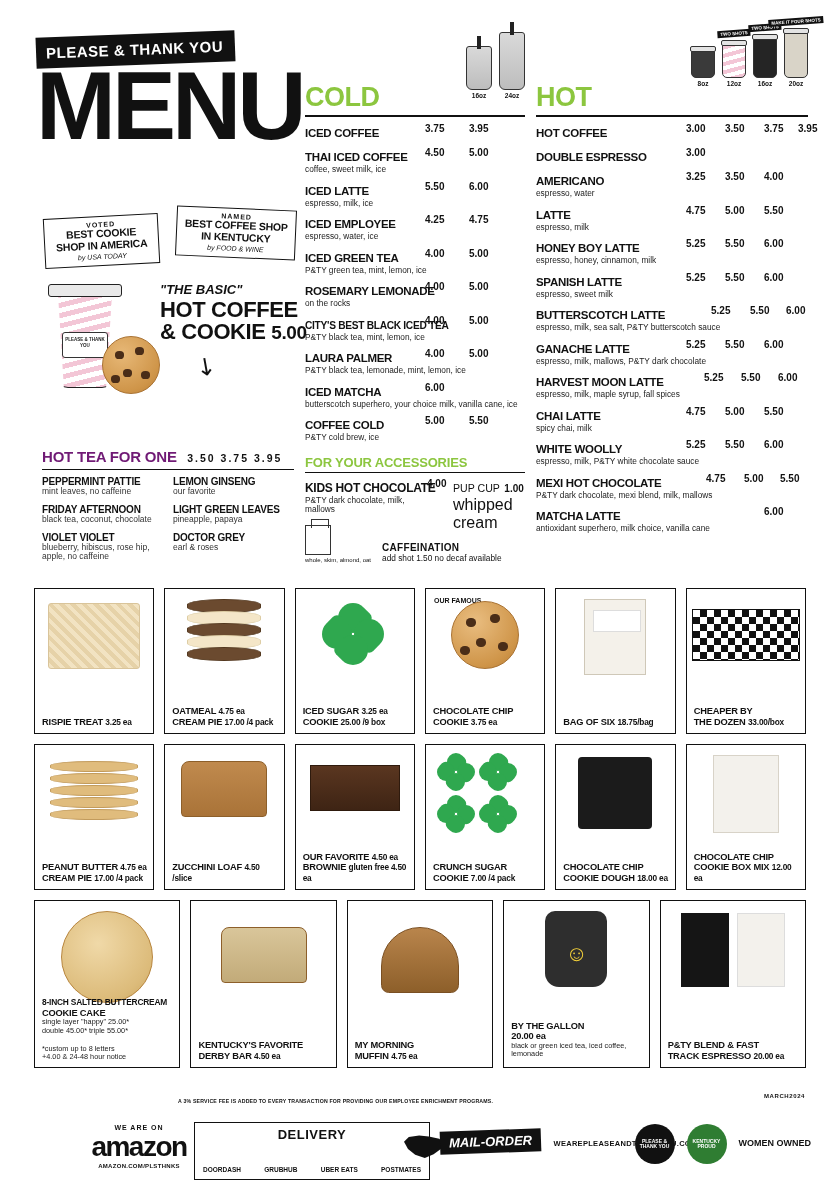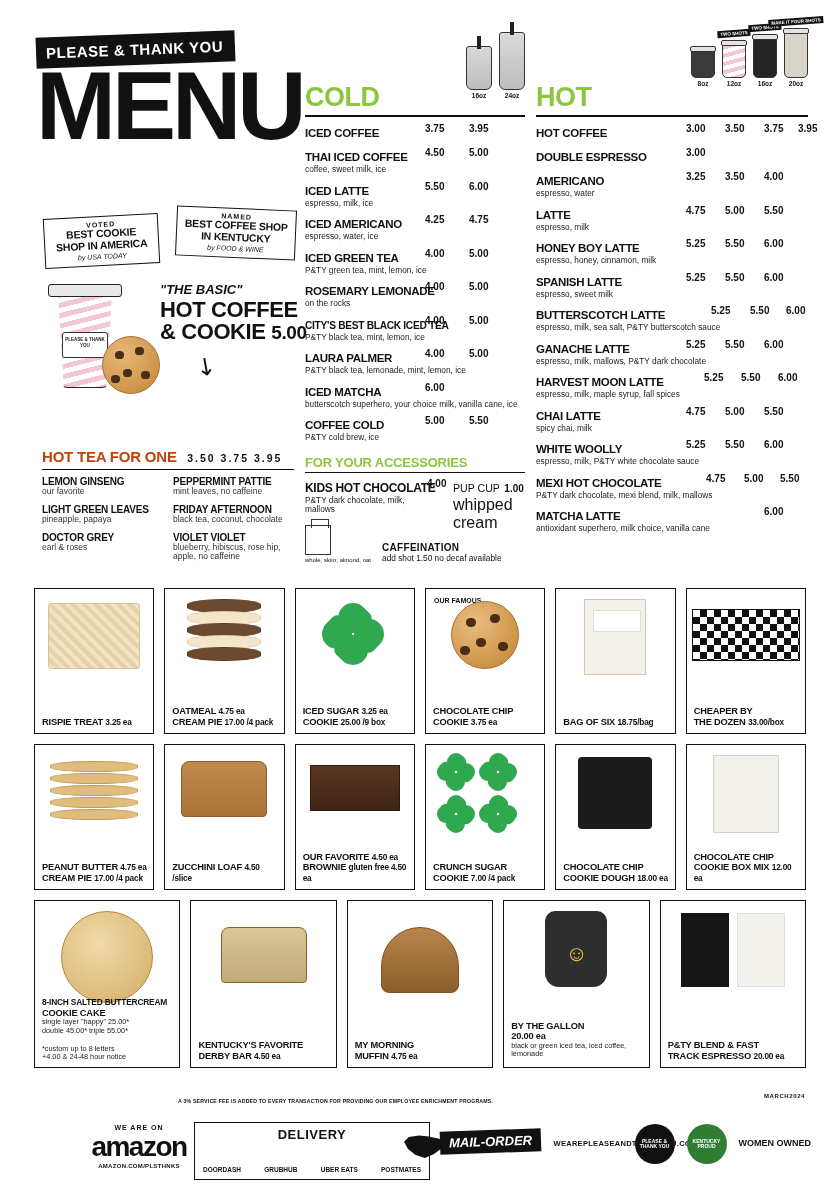--- a/index.html
+++ b/index.html
@@ -65,21 +65,21 @@
     border:1px solid #a97232;
   }
   .cookie i {
     position:absolute; width:9px; height:8px; border-radius:45%;
     background:#4a2d18; display:block;
   }
   .arrow { position:absolute; left:196px; top:352px; font-size:24px; color:#111; transform:rotate(35deg); }
 
   
   .hottea { position:absolute; left:42px; top:448px; width:252px; }
-  .hottea h3 { margin:0; font-size:15px; font-weight:bold; color:#c2410c; letter-spacing:-0.2px; display:inline-block;}
+  .hottea h3 { margin:0; font-size:15px; font-weight:bold; color:#701a75; letter-spacing:-0.2px; display:inline-block;}
   .hottea .prices { display:inline-block; font-size:10.5px; font-weight:bold; margin-left:6px; letter-spacing:2px;}
   .hottea .rule { border-top:1.5px solid #111; margin:3px 0 6px; }
   .teagrid { display:flex; gap:10px; }
   .teacol { width:50%; }
   .tea { margin-bottom:7px; }
   .tea .n { font-size:10px; font-weight:bold; letter-spacing:-0.2px; }
   .tea .d { font-size:8.5px; color:#333; line-height:1.15; }
 
   
   .colcold { position:absolute; left:305px; top:84px; width:220px; }
@@ -240,44 +240,44 @@
   </div>
   <div class="arrow">↘</div>
 
   <div class="hottea">
     <h3>HOT TEA FOR ONE</h3>
     <span class="prices">3.50   3.75   3.95</span>
     <div class="rule"></div>
     <div class="teagrid">
       <div class="teacol">
         <div class="tea">
+          <div class="n">PEPPERMINT PATTIE</div>
+          <div class="d">mint leaves, no caffeine</div>
+        </div>
+        <div class="tea">
+          <div class="n">FRIDAY AFTERNOON</div>
+          <div class="d">black tea, coconut, chocolate</div>
+        </div>
+        <div class="tea">
+          <div class="n">VIOLET VIOLET</div>
+          <div class="d">blueberry, hibiscus, rose hip, apple, no caffeine</div>
+        </div>
+      </div>
+      <div class="teacol">
+        <div class="tea">
           <div class="n">LEMON GINSENG</div>
           <div class="d">our favorite</div>
         </div>
         <div class="tea">
           <div class="n">LIGHT GREEN LEAVES</div>
           <div class="d">pineapple, papaya</div>
         </div>
         <div class="tea">
           <div class="n">DOCTOR GREY</div>
           <div class="d">earl &amp; roses</div>
-        </div>
-      </div>
-      <div class="teacol">
-        <div class="tea">
-          <div class="n">PEPPERMINT PATTIE</div>
-          <div class="d">mint leaves, no caffeine</div>
-        </div>
-        <div class="tea">
-          <div class="n">FRIDAY AFTERNOON</div>
-          <div class="d">black tea, coconut, chocolate</div>
-        </div>
-        <div class="tea">
-          <div class="n">VIOLET VIOLET</div>
-          <div class="d">blueberry, hibiscus, rose hip, apple, no caffeine</div>
         </div>
       </div>
     </div>
   </div>
 
   <div class="colcold">
     <div class="colhead">COLD</div>
     <div class="cupgroup" style="right:0; top:-52px;">
       <div class="ccup">
         <div class="icedcup"></div>
@@ -301,21 +301,21 @@
       <span class="p2">5.00</span>
       <div class="de">coffee, sweet milk, ice</div>
     </div>
     <div class="item">
       <span class="nm">ICED LATTE</span>
       <span class="p1">5.50</span>
       <span class="p2">6.00</span>
       <div class="de">espresso, milk, ice</div>
     </div>
     <div class="item">
-      <span class="nm">ICED AMERICANO</span>
+      <span class="nm">ICED EMPLOYEE</span>
       <span class="p1">4.25</span>
       <span class="p2">4.75</span>
       <div class="de">espresso, water, ice</div>
     </div>
     <div class="item">
       <span class="nm">ICED GREEN TEA</span>
       <span class="p1">4.00</span>
       <span class="p2">5.00</span>
       <div class="de">P&amp;TY green tea, mint, lemon, ice</div>
     </div>

